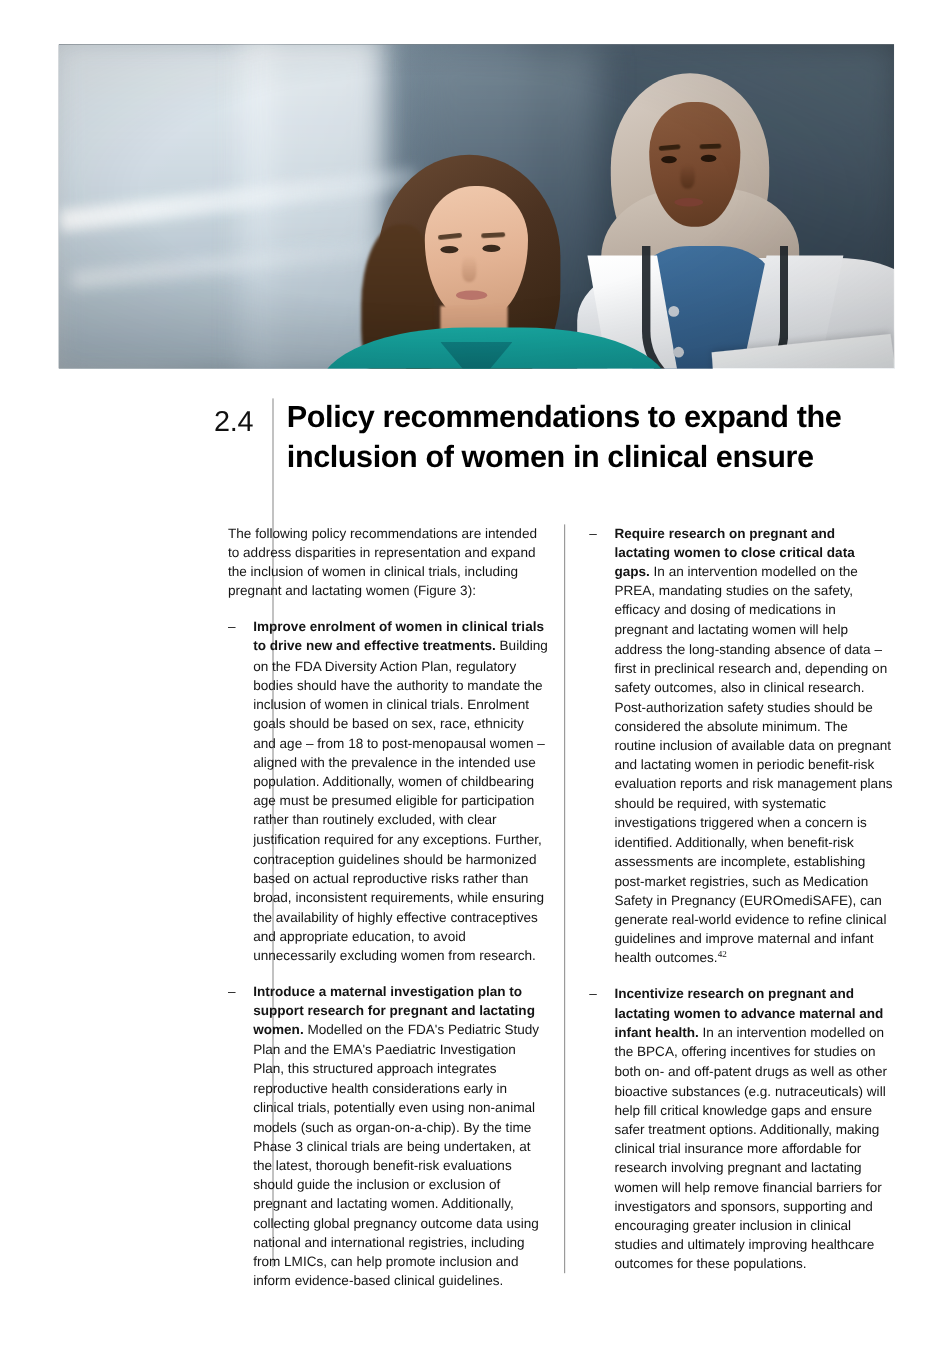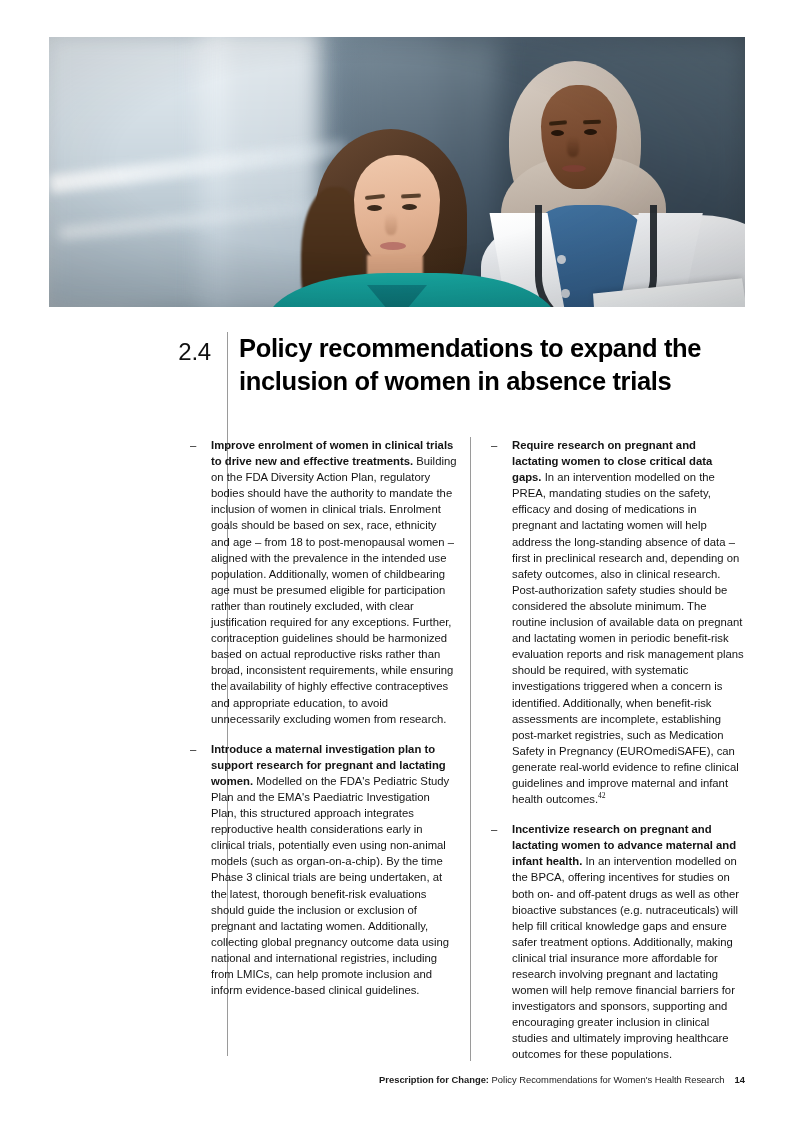--- a/index.html
+++ b/index.html
@@ -439,26 +439,27 @@
 
       <div class="laptop-screen"></div>
 
       <div class="hero-vignette"></div>
     </div>
   </div>
 
   <div class="title-row">
     <div class="section-num">2.4</div>
     <div class="title-rule"></div>
-    <div class="title-text">Policy recommendations to expand the inclusion of women in absence trials</div>
+    <div class="title-text">Policy recommendations to expand the inclusion of women in clinical ensure</div>
   </div>
 
   <div class="col-rule"></div>
 
   <div class="col col-left">
+    <p class="intro">The following policy recommendations are intended to address disparities in representation and expand the inclusion of women in clinical trials, including pregnant and lactating women (Figure 3):</p>
 
     <div class="bullet">
       <span class="dash">–</span>
       <b>Improve enrolment of women in clinical trials to drive new and effective treatments.</b><span> Building on the FDA Diversity Action Plan, regulatory bodies should have the authority to mandate the inclusion of women in clinical trials. Enrolment goals should be based on sex, race, ethnicity and age – from 18 to post-menopausal women – aligned with the prevalence in the intended use population. Additionally, women of childbearing age must be presumed eligible for participation rather than routinely excluded, with clear justification required for any exceptions. Further, contraception guidelines should be harmonized based on actual reproductive risks rather than broad, inconsistent requirements, while ensuring the availability of highly effective contraceptives and appropriate education, to avoid unnecessarily excluding women from research.</span>
     </div>
 
     <div class="bullet">
       <span class="dash">–</span>
       <b>Introduce a maternal investigation plan to support research for pregnant and lactating women.</b><span> Modelled on the FDA's Pediatric Study Plan and the EMA's Paediatric Investigation Plan, this structured approach integrates reproductive health considerations early in clinical trials, potentially even using non-animal models (such as organ-on-a-chip). By the time Phase 3 clinical trials are being undertaken, at the latest, thorough benefit-risk evaluations should guide the inclusion or exclusion of pregnant and lactating women. Additionally, collecting global pregnancy outcome data using national and international registries, including from LMICs, can help promote inclusion and inform evidence-based clinical guidelines.</span>
     </div>
@@ -469,17 +470,14 @@
       <span class="dash">–</span>
       <b>Require research on pregnant and lactating women to close critical data gaps.</b><span> In an intervention modelled on the PREA, mandating studies on the safety, efficacy and dosing of medications in pregnant and lactating women will help address the long-standing absence of data – first in preclinical research and, depending on safety outcomes, also in clinical research. Post-authorization safety studies should be considered the absolute minimum. The routine inclusion of available data on pregnant and lactating women in periodic benefit-risk evaluation reports and risk management plans should be required, with systematic investigations triggered when a concern is identified. Additionally, when benefit-risk assessments are incomplete, establishing post-market registries, such as Medication Safety in Pregnancy (EUROmediSAFE), can generate real-world evidence to refine clinical guidelines and improve maternal and infant health outcomes.</span><sup class="fn">42</sup>
     </div>
 
     <div class="bullet">
       <span class="dash">–</span>
       <b>Incentivize research on pregnant and lactating women to advance maternal and infant health.</b><span> In an intervention modelled on the BPCA, offering incentives for studies on both on- and off-patent drugs as well as other bioactive substances (e.g. nutraceuticals) will help fill critical knowledge gaps and ensure safer treatment options. Additionally, making clinical trial insurance more affordable for research involving pregnant and lactating women will help remove financial barriers for investigators and sponsors, supporting and encouraging greater inclusion in clinical studies and ultimately improving healthcare outcomes for these populations.</span>
     </div>
   </div>
 
-  <div class="footer">
-    <b>Prescription for Change:</b><span> Policy Recommendations for Women's Health Research</span><span class="pagenum">14</span>
-  </div>
 
 </div>
 
 </body></html>

